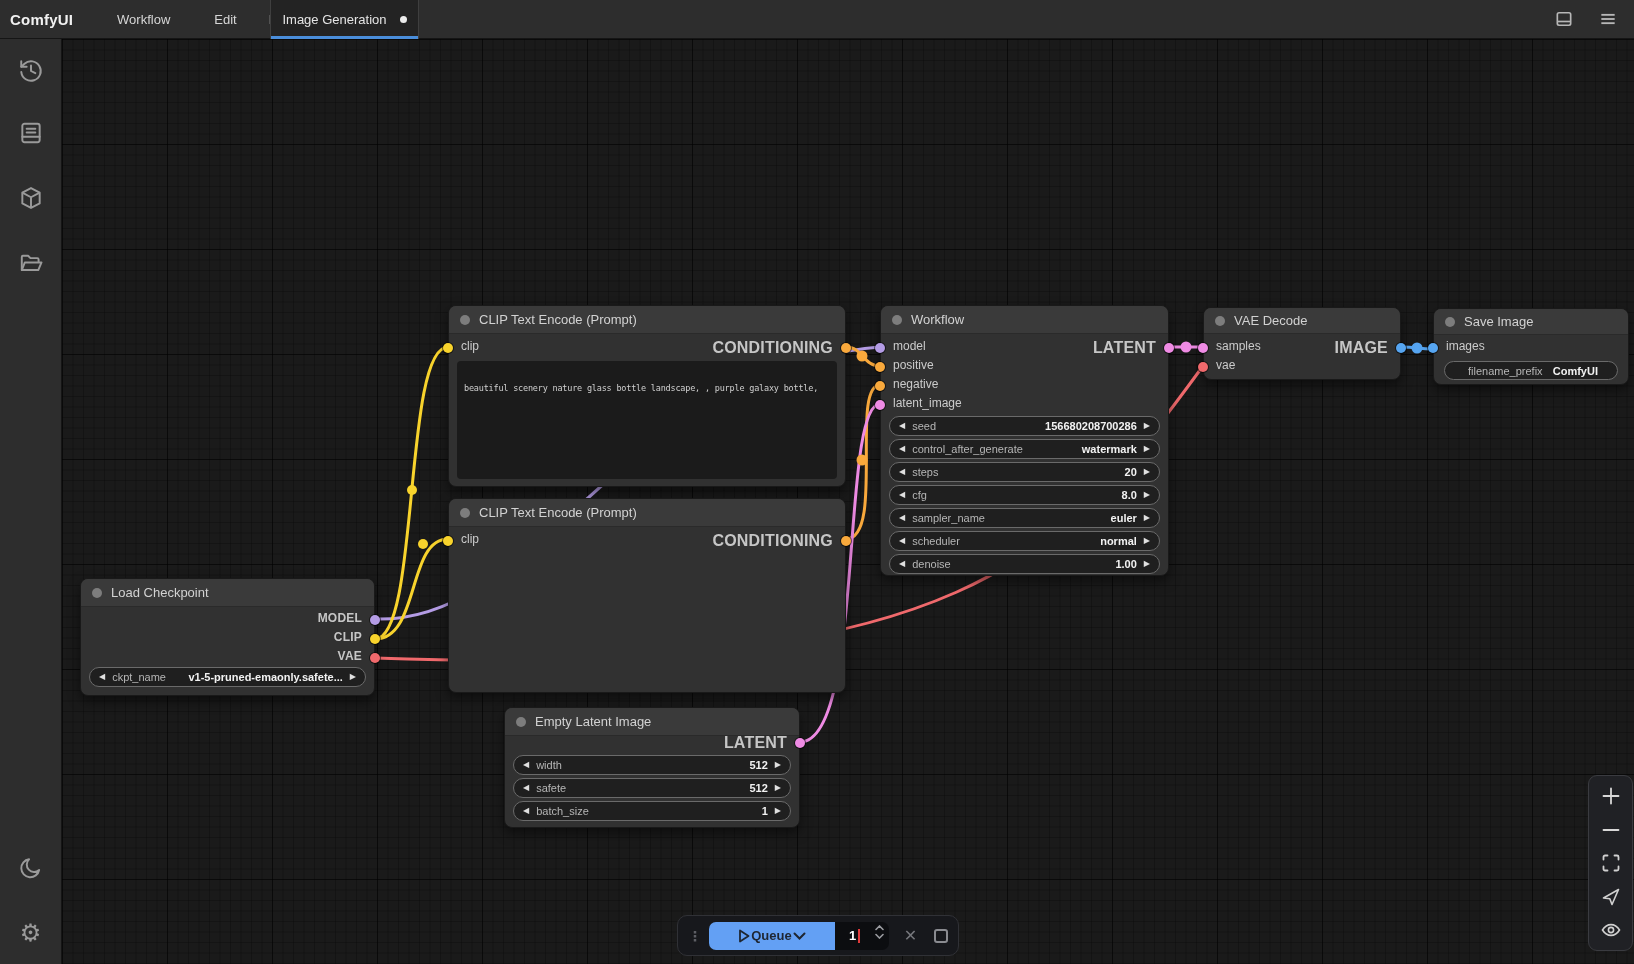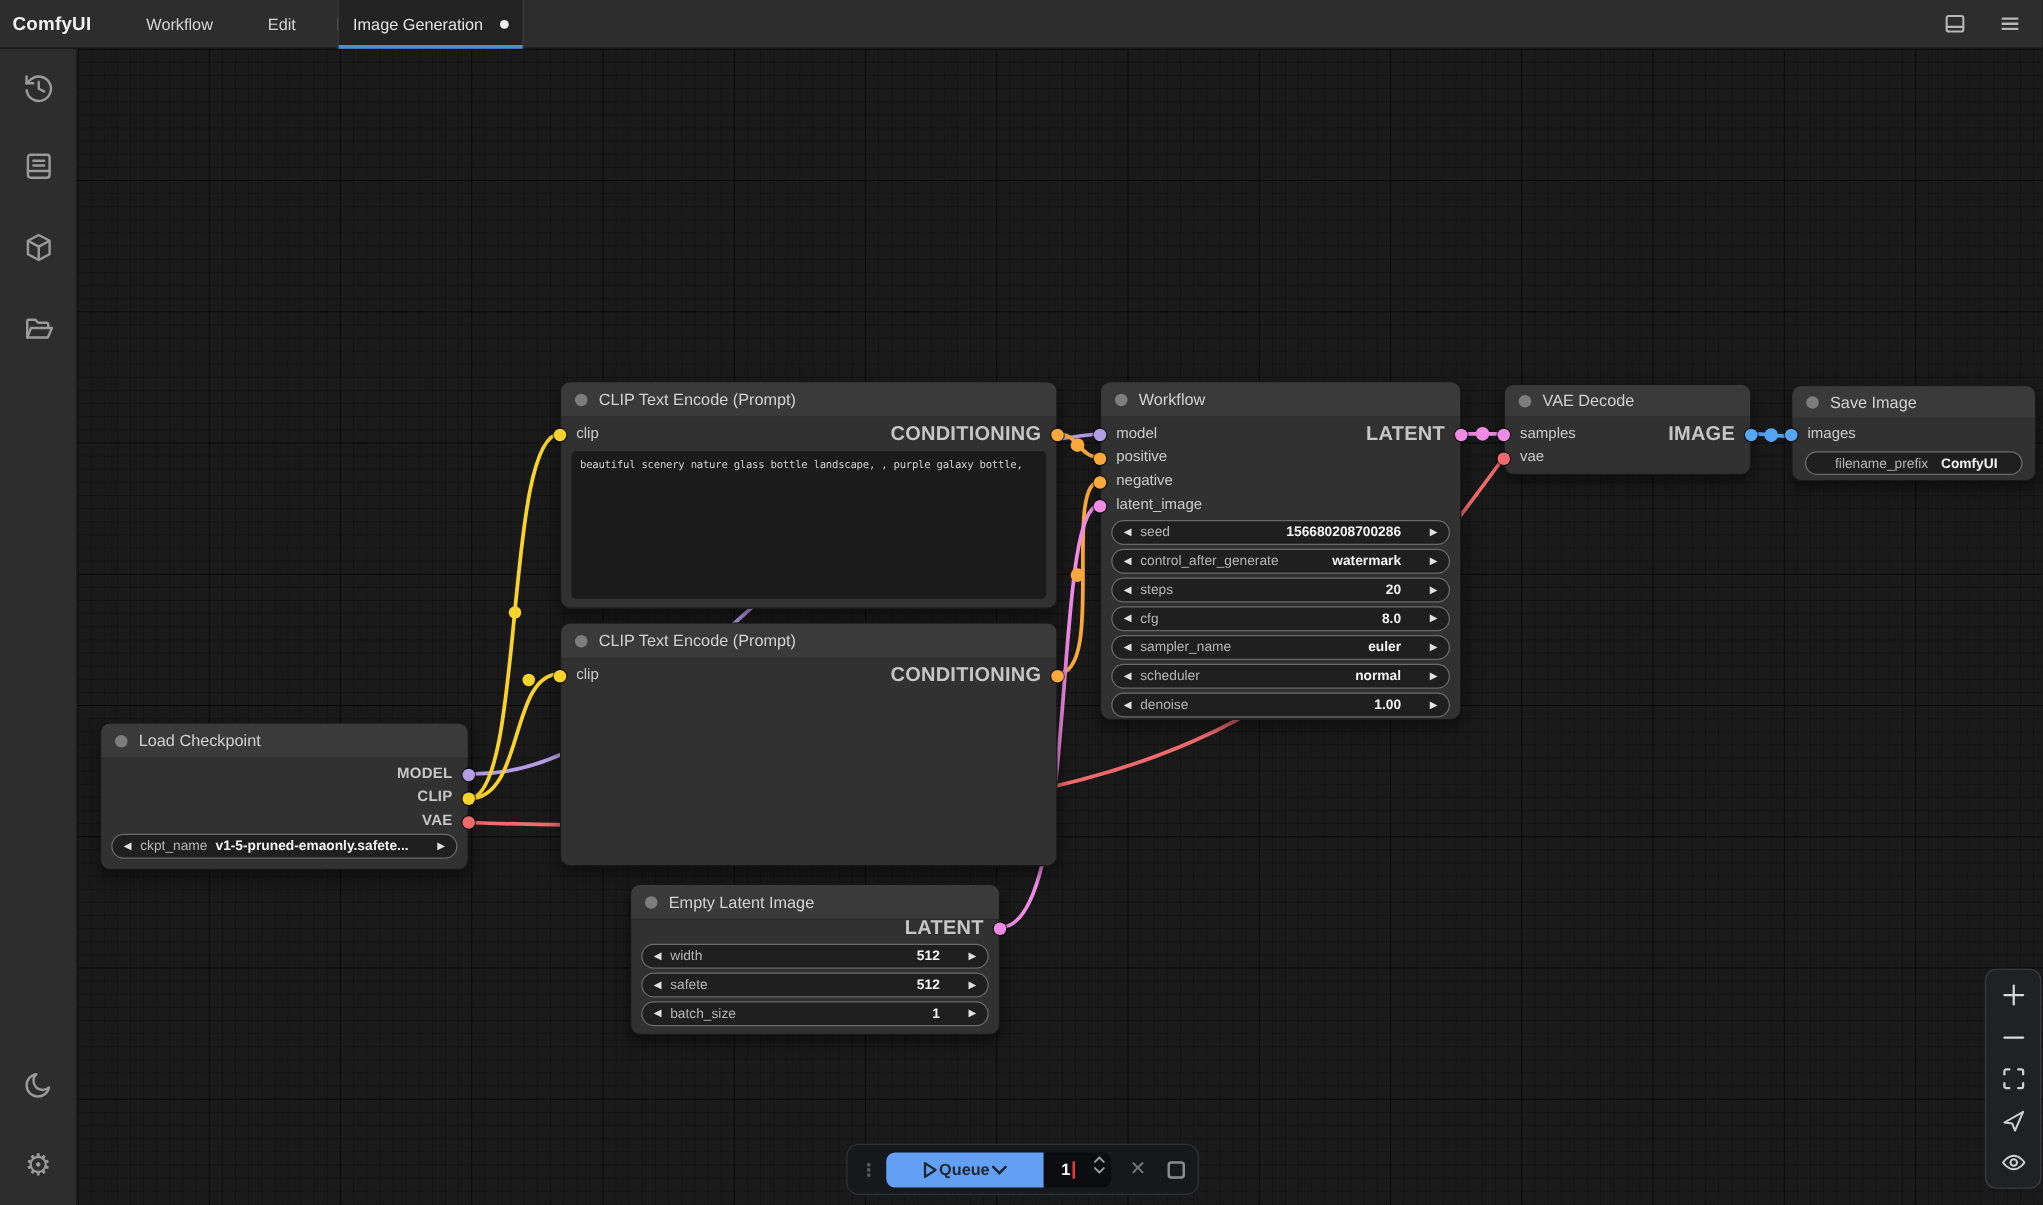--- a/index.html
+++ b/index.html
@@ -51,25 +51,25 @@
   .port{position:absolute;width:10px;height:10px;border-radius:50%;top:50%;
     transform:translateY(-50%);box-shadow:0 0 0 1px rgba(0,0,0,.55);}
   .port.in{left:-6px;} .port.out{right:-6px;}
   .p-model{background:#b49ce5;} .p-clip{background:#f8d32c;} .p-vae{background:#f0696c;}
   .p-cond{background:#f9a93c;} .p-latent{background:#ef8be4;} .p-image{background:#56a5f1;}
 
   .widget{position:absolute;display:flex;align-items:center;height:20px;background:#1f1f1f;
     border:1px solid #6a6a6a;border-radius:10px;padding:0 9px;font-size:11px;}
   .w-arrow{color:#e0e0e0;font-size:8px;line-height:1;flex:none;}
   .w-name{color:#b6b6b6;margin-left:7px;white-space:nowrap;}
-  .w-value{margin-left:auto;margin-right:23px;color:#f2f2f2;font-weight:700;white-space:nowrap;}
+  .w-value{margin-left:auto;margin-right:7px;color:#f2f2f2;font-weight:700;white-space:nowrap;}
   .widget.noarrow .w-name{margin-left:14px;}
   .widget.noarrow .w-value{margin-right:10px;}
   .nodetext{position:absolute;left:8px;right:8px;background:#1b1b1b;border-radius:4px;
-    padding:6px 7px;font-family:"DejaVu Sans Mono","Liberation Mono",monospace;
+    padding:22px 7px;font-family:"DejaVu Sans Mono","Liberation Mono",monospace;
     font-size:8.5px;letter-spacing:-0.2px;color:#d0d0d0;white-space:pre-wrap;line-height:1.35;}
   .wgroup{position:absolute;left:8px;right:8px;display:flex;flex-direction:column;gap:3px;}
   .wgroup .widget{position:relative;left:0;right:0;}
 
   
   .queuebar{position:absolute;left:615px;top:876px;width:282px;height:41px;background:#17181c;
     border:1px solid #303136;border-radius:10px;display:flex;align-items:center;
     padding:0 10px;z-index:20;}
   .qhandle{color:#5d5e64;font-size:14px;font-weight:700;margin-right:7px;line-height:1;}
   .qbtn{height:28px;width:127px;background:#63a0f4;border-radius:7px 0 0 7px;display:flex;

